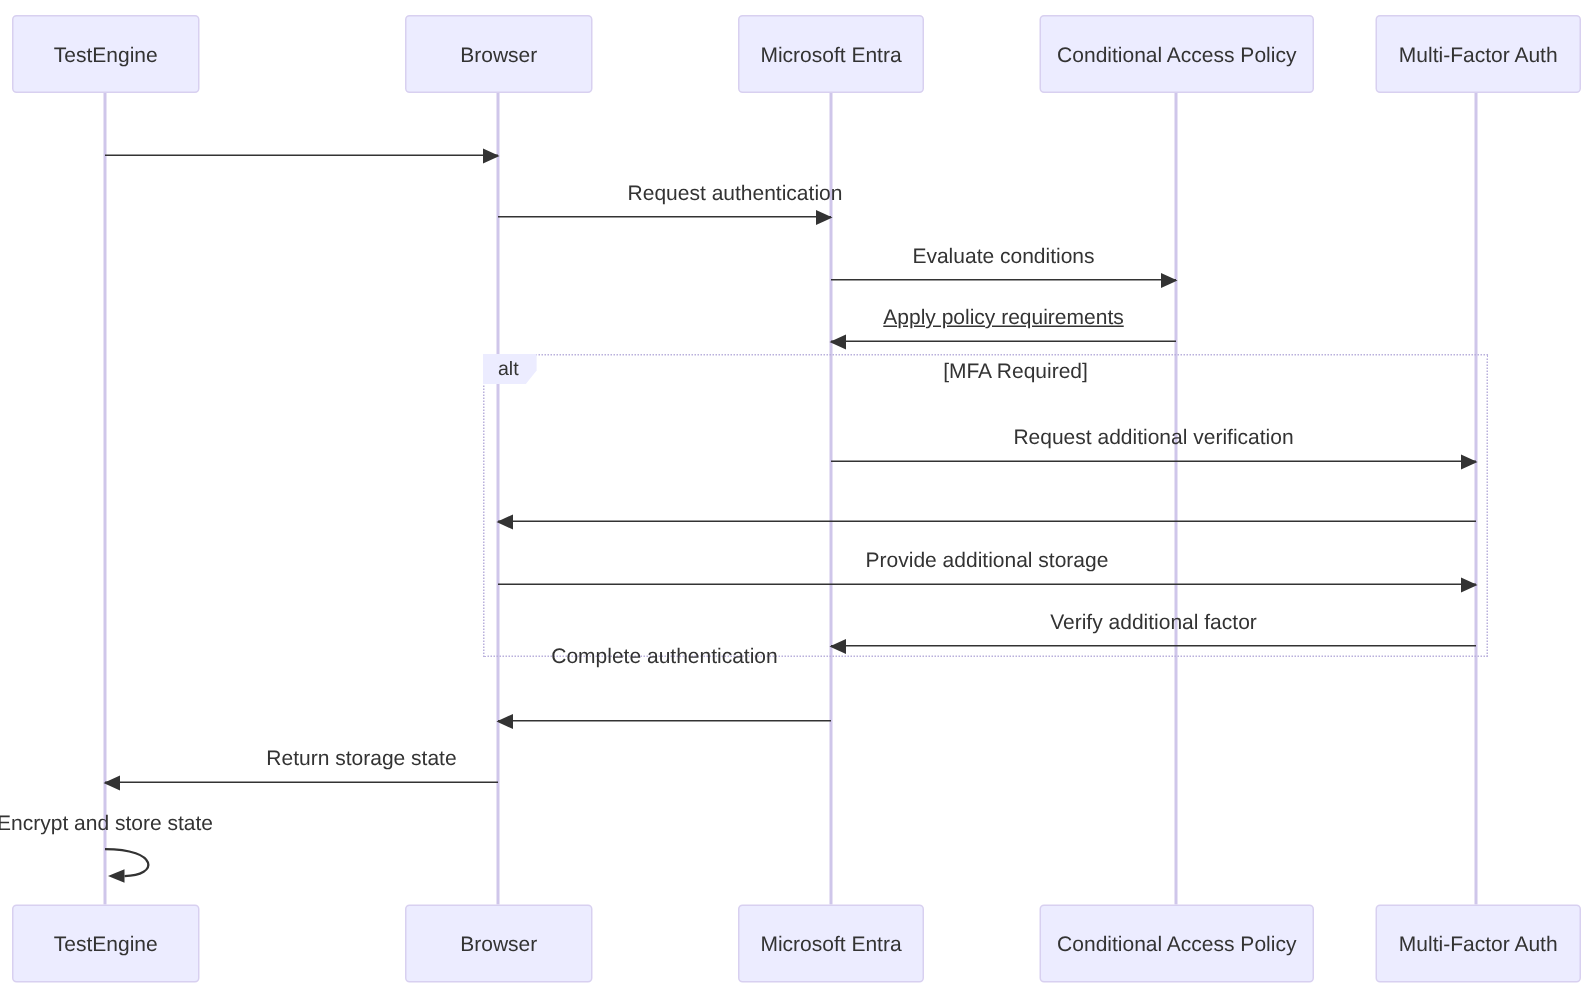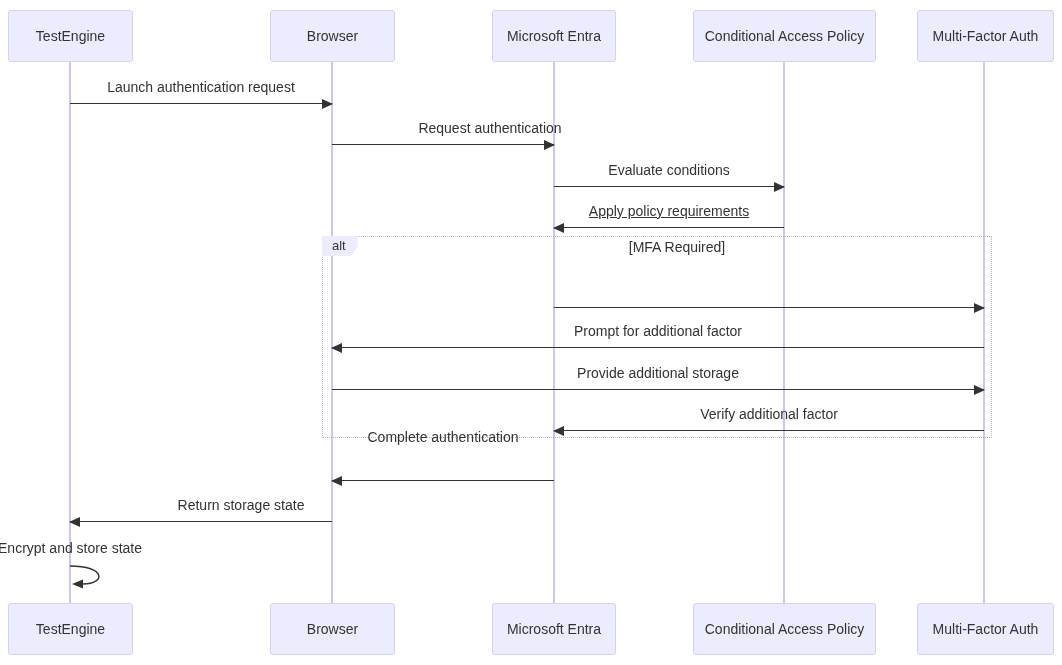--- a/index.html
+++ b/index.html
@@ -94,40 +94,39 @@
     <div class="lifeline" style="left: 331px; top: 62px; height: 541px;"></div>
     <div class="lifeline" style="left: 553px; top: 62px; height: 541px;"></div>
     <div class="lifeline" style="left: 783px; top: 62px; height: 541px;"></div>
     <div class="lifeline" style="left: 983px; top: 62px; height: 541px;"></div>
     <div class="fragment" style="left: 322px; top: 236px; width: 670px; height: 202px;"></div>
     <div class="fragment-tab" style="left: 322px; top: 236px;">alt</div>
     <div class="fragment-cond" style="left: 677px; top: 239px;">[MFA Required]</div>
     <div class="msg-line" style="left: 70px; top: 103px; width: 262px;">
       <div class="arrowhead dir-right"></div>
     </div>
-    <div class="msg-label" style="left: 201px; top: 79px;">Launch authentication request</div>
     <div class="msg-line" style="left: 332px; top: 144px; width: 222px;">
       <div class="arrowhead dir-right"></div>
     </div>
     <div class="msg-label" style="left: 443px; top: 120px; margin-left: 47px;">Request authentication</div>
     <div class="msg-line" style="left: 554px; top: 186px; width: 230px;">
       <div class="arrowhead dir-right"></div>
     </div>
     <div class="msg-label" style="left: 669px; top: 162px;">Evaluate conditions</div>
     <div class="msg-line" style="left: 554px; top: 227px; width: 230px;">
       <div class="arrowhead dir-left"></div>
     </div>
     <div class="msg-label" style="left: 669px; top: 203px; text-decoration: underline;">Apply policy requirements</div>
     <div class="msg-line" style="left: 554px; top: 307px; width: 430px;">
       <div class="arrowhead dir-right"></div>
     </div>
+    <div class="msg-label" style="left: 769px; top: 283px;">Request additional verification</div>
     <div class="msg-line" style="left: 332px; top: 347px; width: 652px;">
       <div class="arrowhead dir-left"></div>
     </div>
-    <div class="msg-label" style="left: 658px; top: 323px;">Prompt for additional factor</div>
     <div class="msg-line" style="left: 332px; top: 389px; width: 652px;">
       <div class="arrowhead dir-right"></div>
     </div>
     <div class="msg-label" style="left: 658px; top: 365px;">Provide additional storage</div>
     <div class="msg-line" style="left: 554px; top: 430px; width: 430px;">
       <div class="arrowhead dir-left"></div>
     </div>
     <div class="msg-label" style="left: 769px; top: 406px;">Verify additional factor</div>
     <div class="msg-line" style="left: 332px; top: 480px; width: 222px;">
       <div class="arrowhead dir-left"></div>

